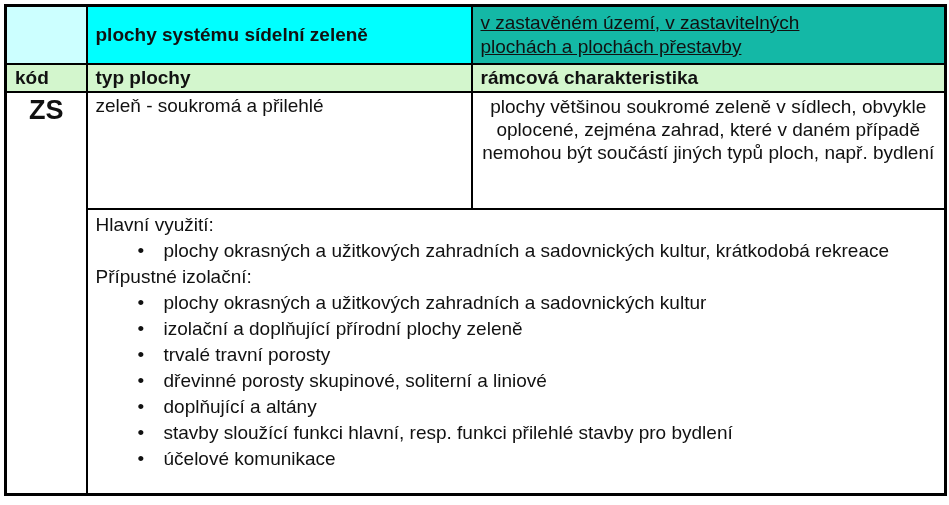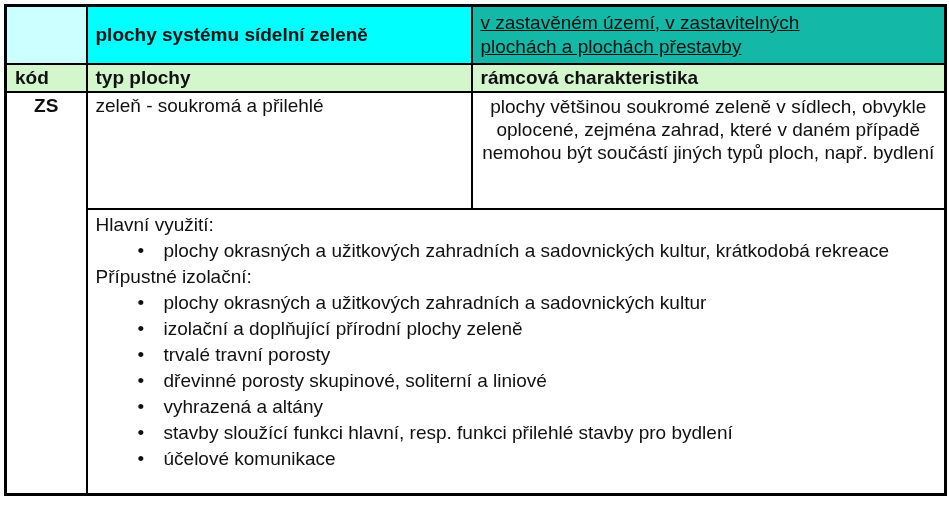--- a/index.html
+++ b/index.html
@@ -50,21 +50,21 @@
     background: #d3f6cd;
     font-weight: bold;
     vertical-align: middle;
   }
   .cell-code-head { padding-left: 10px; }
   .cell-char-head { padding-left: 15px; margin-left: 44px; }
   
   .row-zone { height: 117px; }
   .cell-zone-code {
     font-weight: bold;
-    font-size: 19px;
+    font-size: 27px;
     text-align: center;
     vertical-align: top;
     padding-top: 3px;
     background: #ffffff;
   }
   .cell-zone-type {
     vertical-align: top;
     background: #ffffff;
   }
   .cell-zone-char {
@@ -145,21 +145,21 @@
         <div class="u-item">
           <span class="u-bullet">•</span>
           <span class="u-text">trvalé travní porosty</span>
         </div>
         <div class="u-item">
           <span class="u-bullet">•</span>
           <span class="u-text">dřevinné porosty skupinové, soliterní a liniové</span>
         </div>
         <div class="u-item">
           <span class="u-bullet">•</span>
-          <span class="u-text">vyhrazená a altány</span>
+          <span class="u-text">doplňující a altány</span>
         </div>
         <div class="u-item">
           <span class="u-bullet">•</span>
           <span class="u-text">stavby sloužící funkci hlavní, resp. funkci přilehlé stavby pro bydlení</span>
         </div>
         <div class="u-item">
           <span class="u-bullet">•</span>
           <span class="u-text">účelové komunikace</span>
         </div>
       </td>

